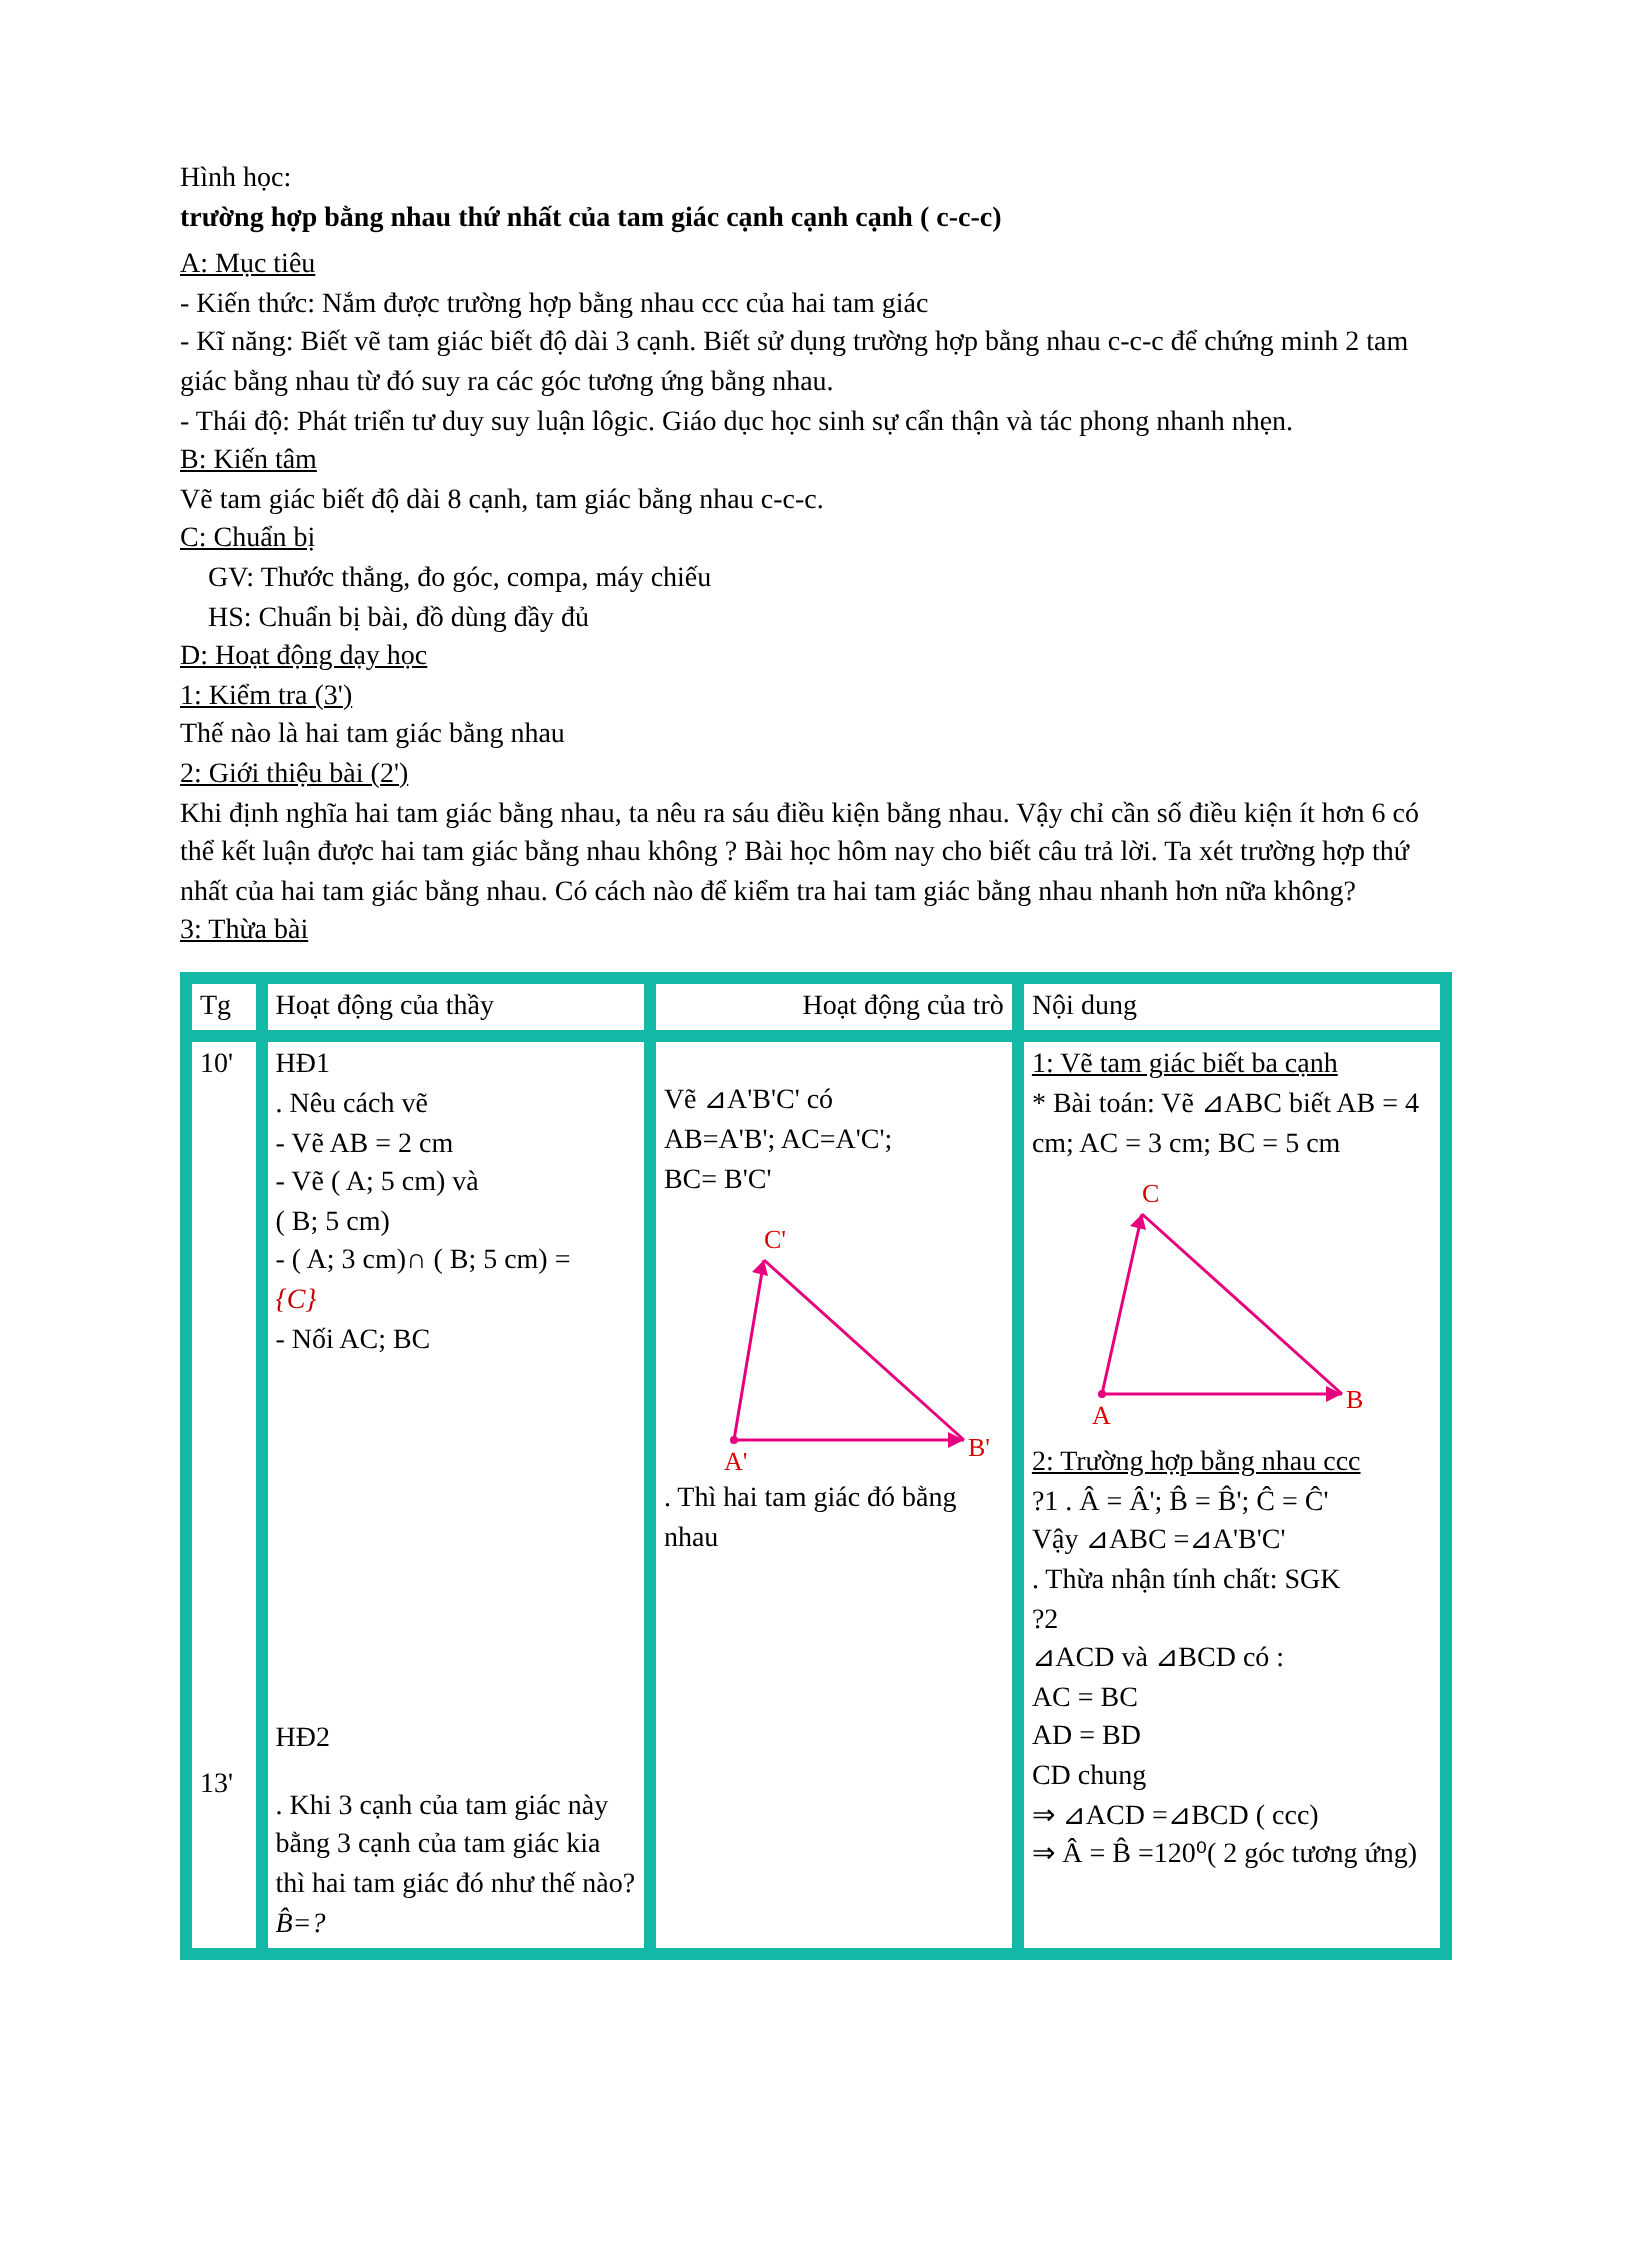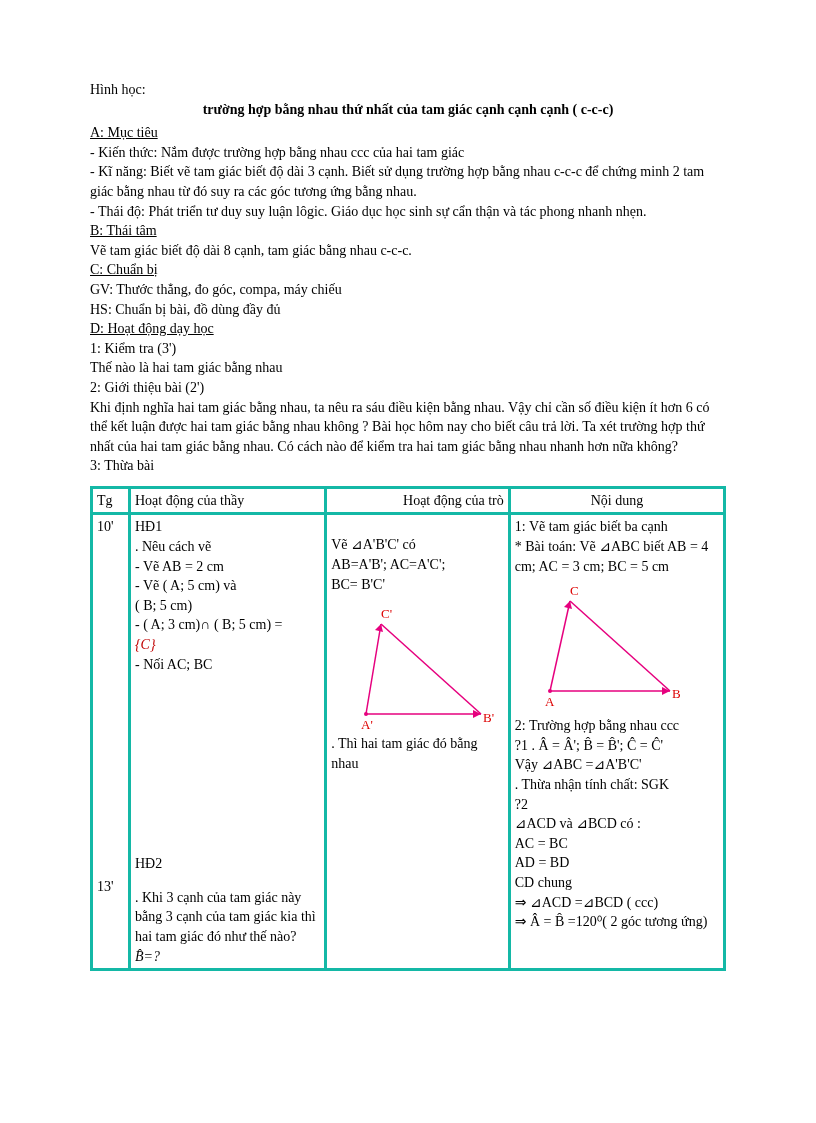--- a/index.html
+++ b/index.html
@@ -7,69 +7,69 @@
       font-size: 14px;
       color: #000;
       width: 816px;
       margin: 0;
       padding: 80px 90px 40px 90px;
       box-sizing: border-box;
       line-height: 1.4;
     }
     .title-main {
       font-weight: bold;
-      text-align: center;
       margin-bottom: 4px;
     }
     .heading {
       font-weight: normal;
       text-decoration: underline;
     }
     table {
       border-collapse: collapse;
       width: 100%;
       margin-top: 10px;
     }
     td, th {
-      border: 3px solid #14b8a6;
+      border: 6px solid #14b8a6;
       vertical-align: top;
       padding: 2px 4px;
       text-align: left;
       font-size: 14px;
     }
     th.center, td.center {
-      text-align: center;
     }
     .underline {
+      text-decoration: underline;
     }
     .bold {
       font-weight: normal;
     }
     .indent {
+      margin-left: 14px;
     }
     svg {
       display: block;
     }
     .col-tg { width: 6%; }
     .col-thay { width: 31%; }
     .col-tro { width: 29%; text-align: right; }
     .col-nd { width: 34%; }
   </style>
 </head>
 <body>
 
 <div>Hình học:</div>
 <div class="title-main">trường hợp bằng nhau thứ nhất của tam giác cạnh cạnh cạnh ( c-c-c)</div>
 
 <div class="heading">A: Mục tiêu</div>
 <div>- Kiến thức: Nắm được trường hợp bằng nhau ccc của hai tam giác</div>
 <div>- Kĩ năng: Biết vẽ tam giác biết độ dài 3 cạnh. Biết sử dụng trường hợp bằng nhau c-c-c để chứng minh 2 tam giác bằng nhau từ đó suy ra các góc tương ứng bằng nhau.</div>
 <div>- Thái độ: Phát triển tư duy suy luận lôgic. Giáo dục học sinh sự cẩn thận và tác phong nhanh nhẹn.</div>
 
-<div class="heading">B: Thái tâm</div>
+<div class="heading">B: Kiến tâm</div>
 <div> Vẽ tam giác biết độ dài 8 cạnh, tam giác bằng nhau c-c-c.</div>
 
 <div class="heading"> C: Chuẩn bị</div>
 <div class="indent">GV: Thước thẳng, đo góc, compa, máy chiếu</div>
 <div class="indent">HS: Chuẩn bị bài, đồ dùng đầy đủ</div>
 
 <div class="heading">D: Hoạt động dạy học</div>
 <div class="underline">1: Kiểm tra (3')</div>
 <div>Thế nào là hai tam giác bằng nhau</div>
 <div class="underline">2: Giới thiệu bài (2')</div>

